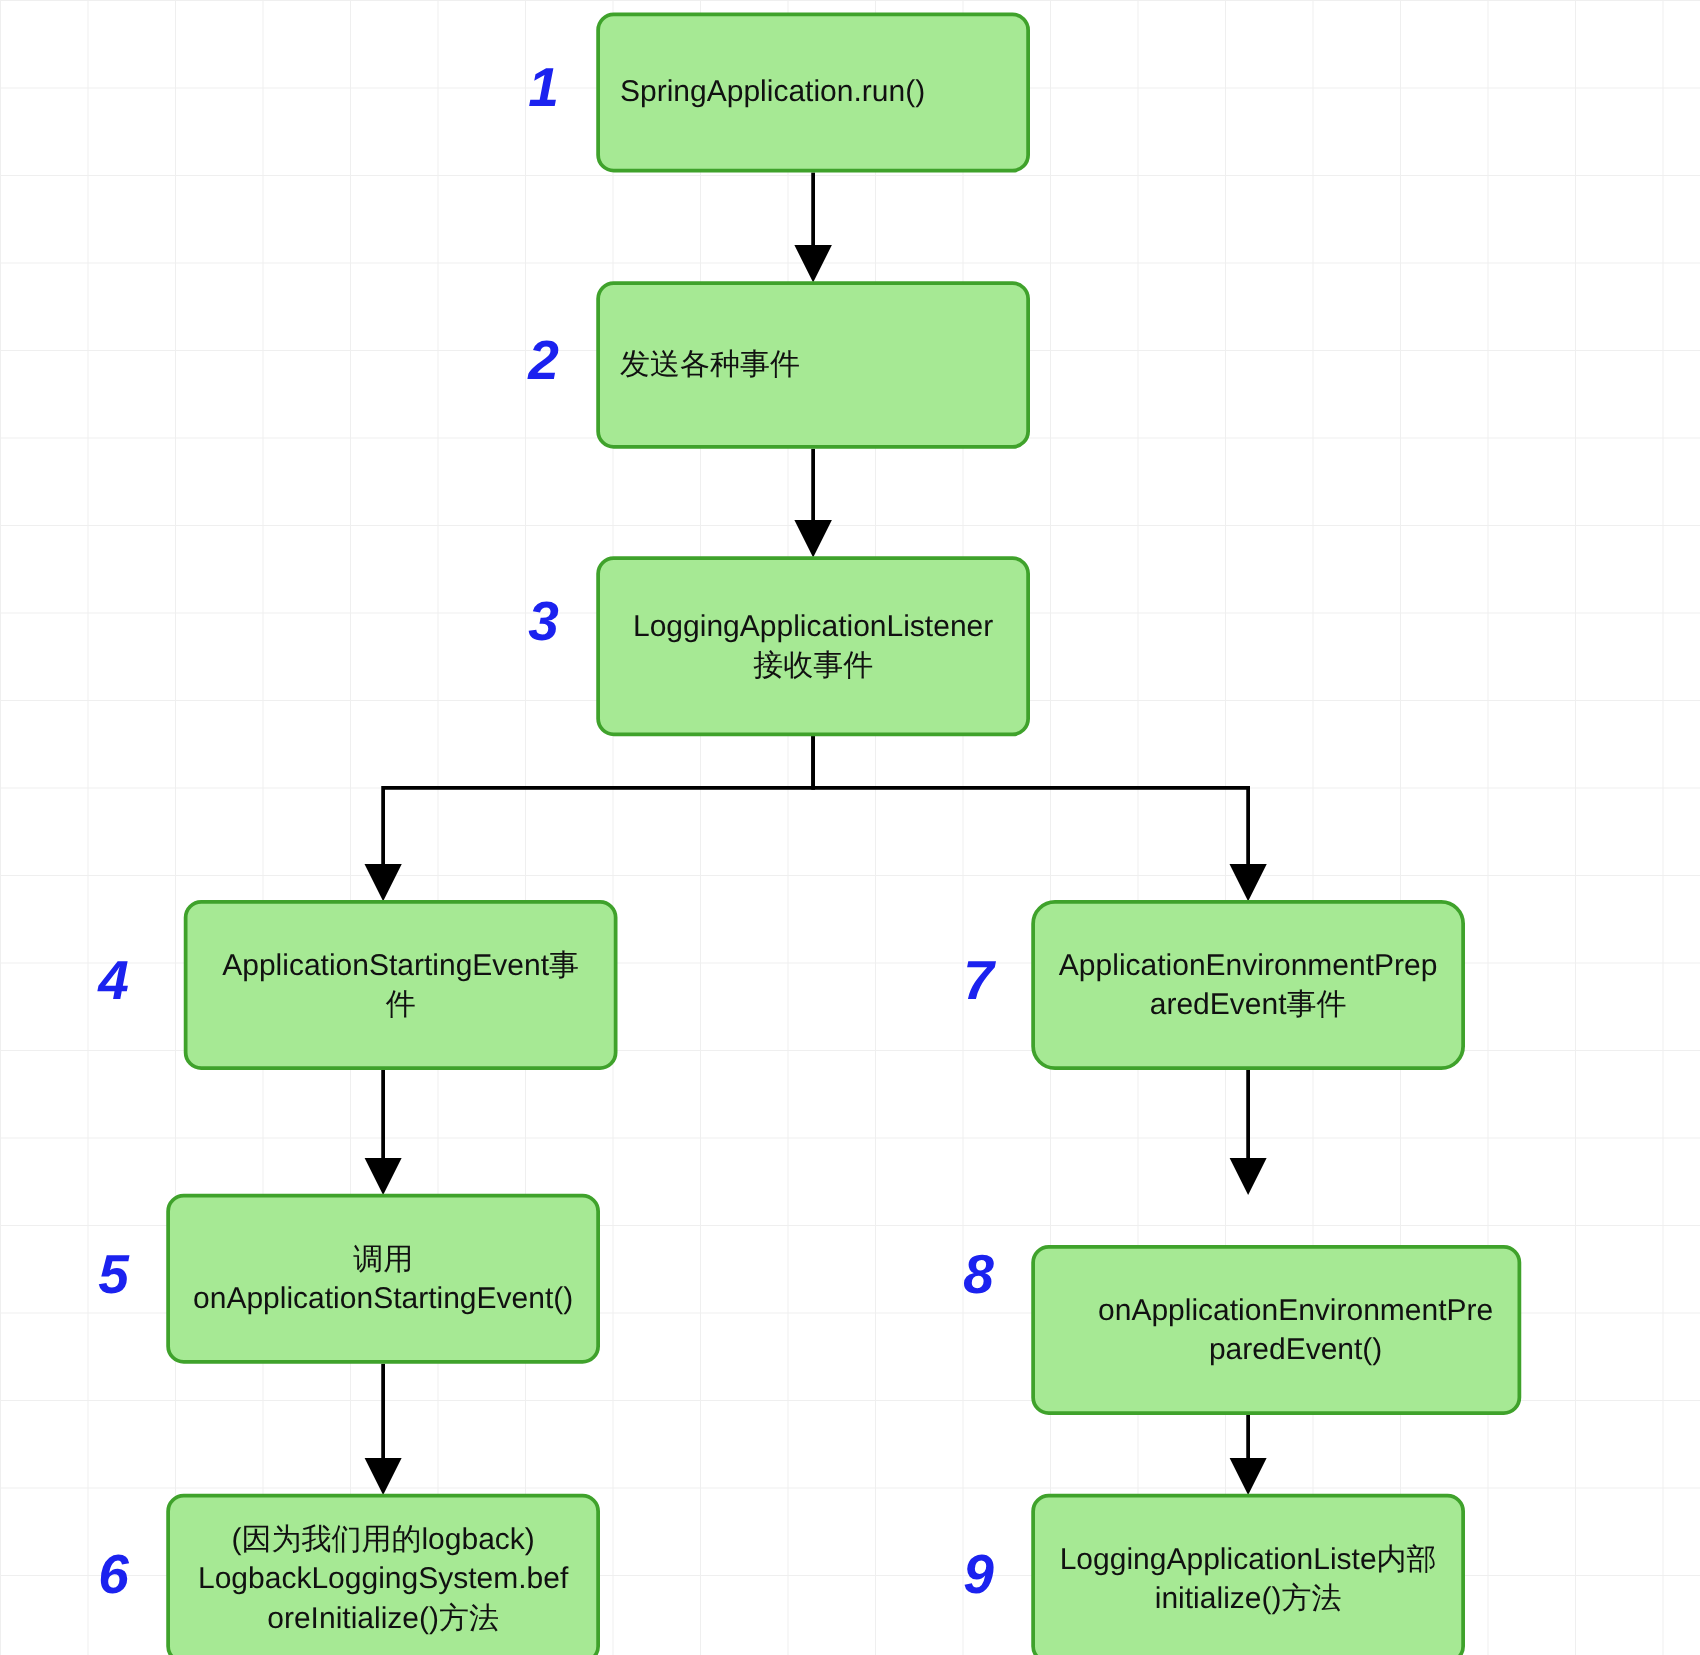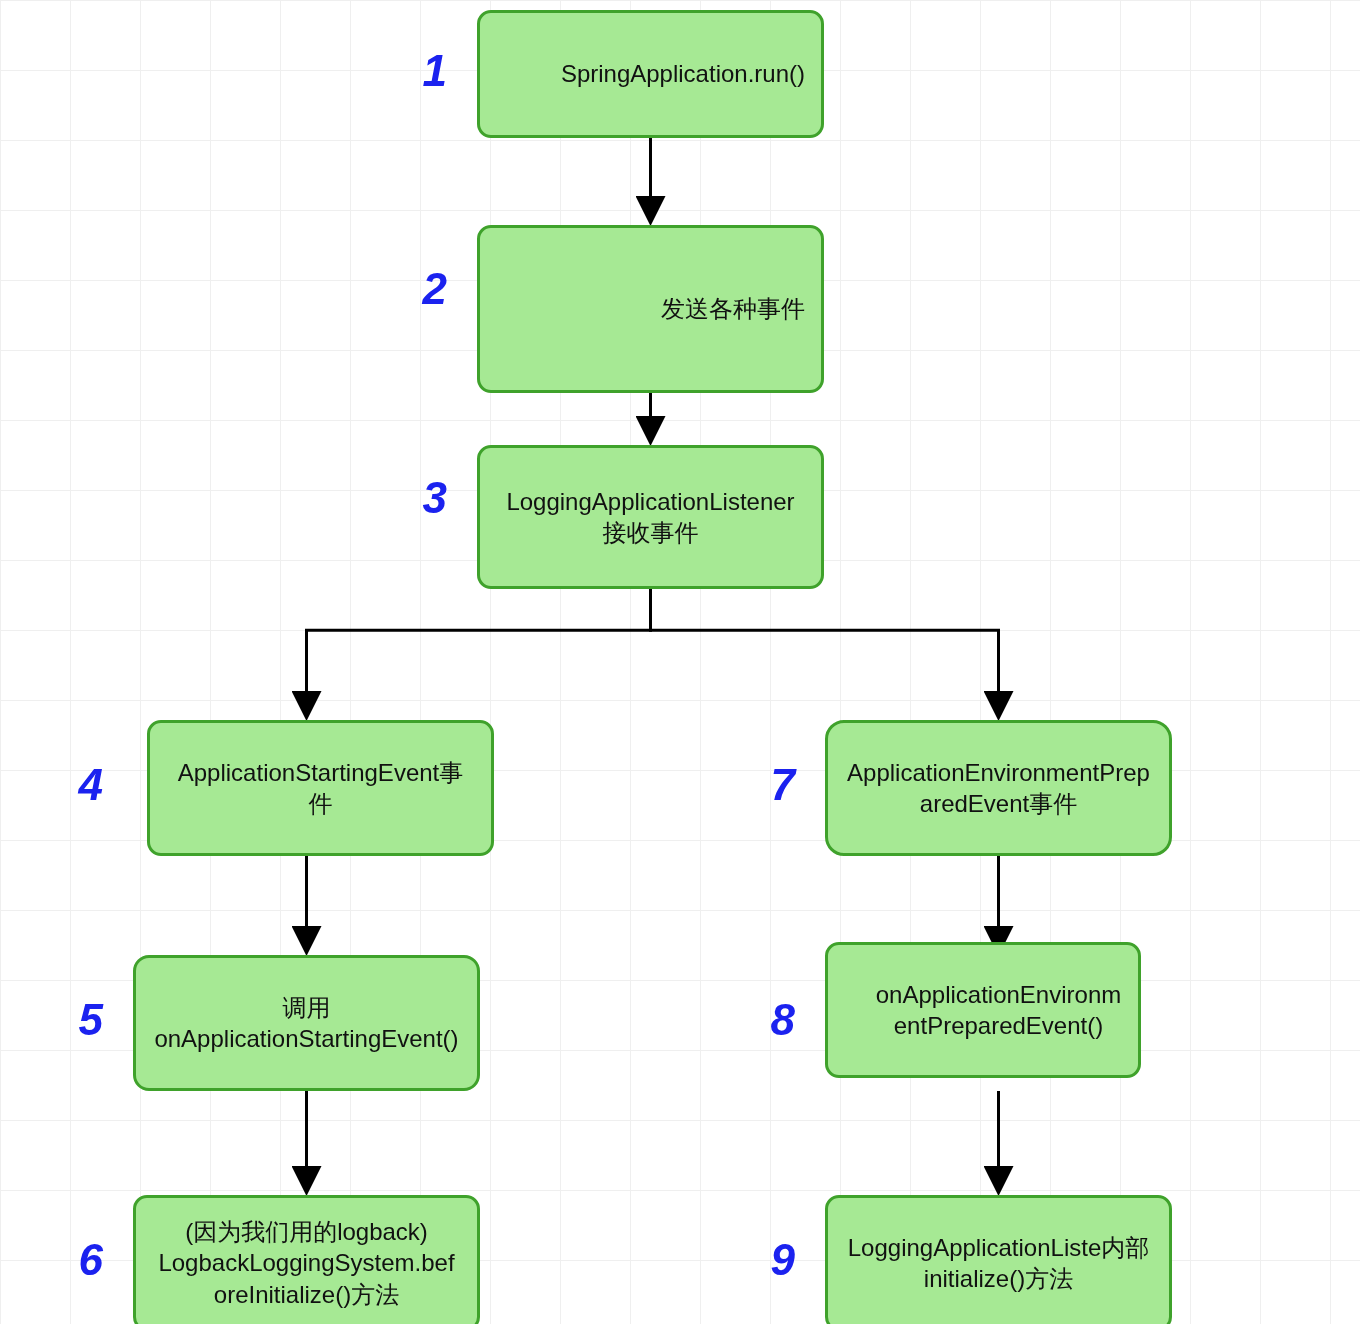--- a/index.html
+++ b/index.html
@@ -24,21 +24,21 @@
     position: absolute;
     inset: 0;
   }
   .node {
     position: absolute;
     background: #a6e994;
     border: 3px solid #3fa22b;
     border-radius: 14px;
     display: flex;
     align-items: center;
-    justify-content: flex-end;
+    justify-content: flex-start;
     text-align: center;
     padding: 10px 16px;
     font-size: 24px;
     line-height: 1.3;
     color: #111;
     word-break: break-word;
   }
   .num {
     position: absolute;
     color: #1b22ef;
@@ -74,45 +74,45 @@
         <line x1="306.5" y1="856" x2="306.5" y2="951" marker-end="url(#arrow)"></line>
         <line x1="306.5" y1="1091" x2="306.5" y2="1191" marker-end="url(#arrow)"></line>
         <line x1="998.5" y1="856" x2="998.5" y2="951" marker-end="url(#arrow)"></line>
         <line x1="998.5" y1="1091" x2="998.5" y2="1191" marker-end="url(#arrow)"></line>
       </g>
   </svg>
 <div class="node" style="left: 477px; top: 10px; width: 347px; height: 128px;">
       <span>SpringApplication.run()</span>
     </div>
     <div class="num" style="left: 397px; top: 46px; width: 50px;">1</div>
-    <div class="node" style="left: 477px; top: 225px; width: 347px; height: 168px;">
+    <div class="node" style="left: 477px; top: 225px; width: 347px; height: 134px;">
       <span>发送各种事件</span>
     </div>
     <div class="num" style="left: 397px; top: 264px; width: 50px;">2</div>
     <div class="node" style="left: 477px; top: 445px; width: 347px; height: 144px;">
       <span>LoggingApplicationListener接收事件</span>
     </div>
     <div class="num" style="left: 397px; top: 473px; width: 50px;">3</div>
     <div class="node" style="left: 147px; top: 720px; width: 347px; height: 136px;">
       <span>ApplicationStartingEvent事件</span>
     </div>
     <div class="num" style="left: 53px; top: 760px; width: 50px;">4</div>
-    <div class="node" style="left: 133px; top: 955px; width: 347px; height: 136px; border-radius: 16px;">
+    <div class="node" style="left: 133px; top: 955px; width: 347px; height: 136px;">
       <span>调用onApplicationStartingEvent()</span>
     </div>
     <div class="num" style="left: 53px; top: 995px; width: 50px;">5</div>
     <div class="node" style="left: 133px; top: 1195px; width: 347px; height: 136px;">
       <span>(因为我们用的logback) LogbackLoggingSystem.beforeInitialize()方法</span>
     </div>
     <div class="num" style="left: 53px; top: 1235px; width: 50px;">6</div>
     <div class="node" style="left: 825px; top: 720px; width: 347px; height: 136px; border-radius: 19px;">
       <span>ApplicationEnvironmentPreparedEvent事件</span>
     </div>
     <div class="num" style="left: 745px; top: 760px; width: 50px;">7</div>
-    <div class="node" style="left: 825px; top: 942px; width: 316px; height: 136px; padding-left: 47px;">
+    <div class="node" style="left: 825px; top: 996px; width: 392px; height: 136px; padding-left: 47px;">
       <span>onApplicationEnvironmentPreparedEvent()</span>
     </div>
     <div class="num" style="left: 745px; top: 995px; width: 50px;">8</div>
     <div class="node" style="left: 825px; top: 1195px; width: 347px; height: 136px;">
       <span>LoggingApplicationListe内部initialize()方法</span>
     </div>
     <div class="num" style="left: 745px; top: 1235px; width: 50px;">9</div>
   </div>
 
 </body></html>

